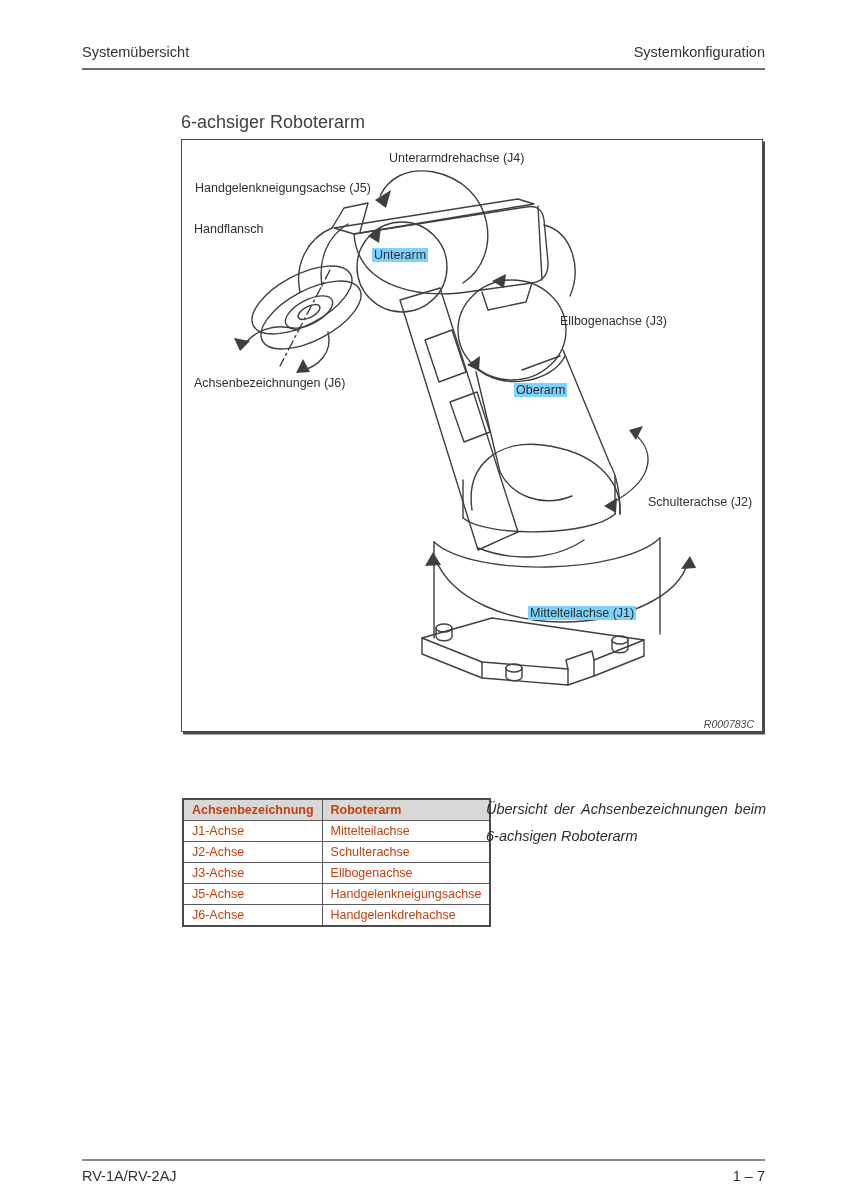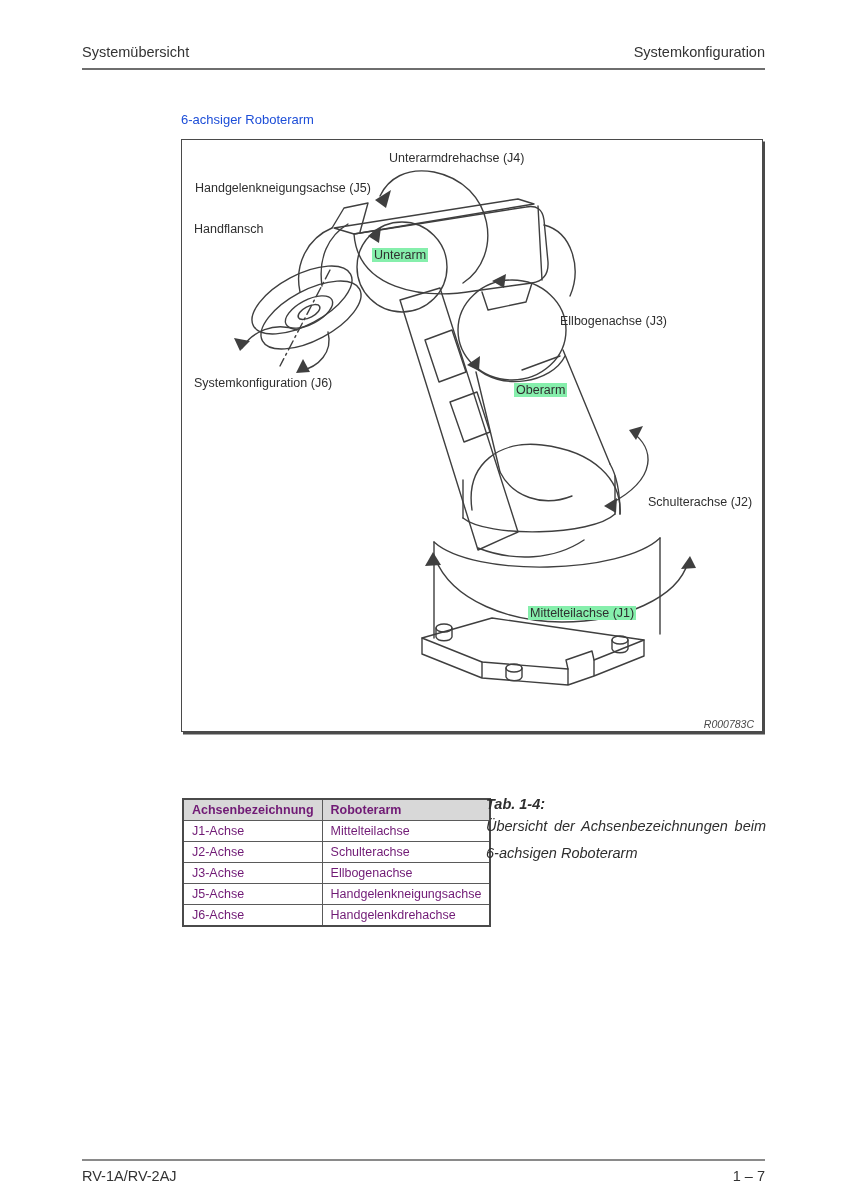--- a/index.html
+++ b/index.html
@@ -10,34 +10,34 @@
   
   .runhead{position:absolute;left:82px;width:683px;top:32px;height:24px;
     border-bottom:2px solid #6e6e6e;font-size:14.5px;color:#333;}
   .runhead .lft{position:absolute;left:0;top:0;}
   .runhead .rgt{position:absolute;right:0;top:0;}
   .runfoot{position:absolute;left:82px;width:683px;top:1147px;height:26px;
     border-top:2px solid #8a8a8a;font-size:14.5px;color:#333;}
   .runfoot .lft{position:absolute;left:0;top:7px;}
   .runfoot .rgt{position:absolute;right:0;top:7px;}
   
-  .sect{position:absolute;left:181px;top:100px;font-size:13px;color:#1d4ed8;text-align:center;}
+  .sect{position:absolute;left:181px;top:100px;font-size:18px;color:#404040;text-align:center;}
   
   .figbox{position:absolute;left:181px;top:127px;width:580px;height:591px;
     border:1.5px solid #4a4a4a;box-shadow:2px 2.5px 0 #4a4a4a;background:#fff;}
   .figbox svg{position:absolute;left:0;top:0;}
   .dlabel{position:absolute;font-size:12.5px;color:#2f2f2f;white-space:nowrap;line-height:14px;}
-  .dlabel.onart{background:#86efac;padding:0 2px;}
+  .dlabel.onart{background:#7dd3fc;padding:0 2px;}
   .refcode{position:absolute;right:8px;top:578px;font-size:10.5px;font-style:italic;color:#4a4a4a;}
   
   .figcap{position:absolute;left:181px;top:728px;width:584px;font-size:14.5px;font-style:italic;}
   .figcap .cap-label{font-weight:bold;margin-right:24px;}
   
   .axistable{position:absolute;left:182px;top:786px;border-collapse:collapse;
-    font-size:12.5px;color:#701a75;border:2px solid #4a4a4a;}
+    font-size:12.5px;color:#c2410c;border:2px solid #4a4a4a;}
   .axistable th,.axistable td{border:1px solid #5a5a5a;padding:2px 8px 3px 8px;
     text-align:left;font-weight:normal;height:15px;white-space:nowrap;}
   .axistable th{background:#d8d8d8;font-weight:bold;}
   .axistable .c1{width:112px;}
   .axistable .c2{width:150px;}
   
   .tabcap{position:absolute;left:486px;top:784px;width:280px;font-size:14.5px;font-style:italic;color:#2e2e2e;}
   .tabcap .cap-label{font-weight:bold;display:block;margin-bottom:1px;}
   .tabcap .cap-text{display:block;text-align:justify;line-height:27px;}
 </style>
@@ -129,21 +129,21 @@
         <polygon points="422,366 435,358 434,373"></polygon>
         <polygon points="251,412 243,426 259,425"></polygon>
         <polygon points="508,416 499,429 514,428"></polygon>
       </g>
     </svg>
     <div class="dlabel" style="left:207px;top:11px">Unterarmdrehachse (J4)</div>
     <div class="dlabel" style="left:13px;top:41px">Handgelenkneigungsachse (J5)</div>
     <div class="dlabel" style="left:12px;top:82px">Handflansch</div>
     <div class="dlabel onart" style="left:190px;top:108px">Unterarm</div>
     <div class="dlabel" style="left:378px;top:174px">Ellbogenachse (J3)</div>
-    <div class="dlabel" style="left:12px;top:236px">Systemkonfiguration (J6)</div>
+    <div class="dlabel" style="left:12px;top:236px">Achsenbezeichnungen (J6)</div>
     <div class="dlabel onart" style="left:332px;top:243px">Oberarm</div>
     <div class="dlabel" style="left:466px;top:355px">Schulterachse (J2)</div>
     <div class="dlabel onart" style="left:346px;top:466px">Mittelteilachse (J1)</div>
     <div class="refcode">R000783C</div>
   </div>
 
 
   <table class="axistable">
     <thead>
       <tr>
@@ -169,21 +169,20 @@
           <td>Handgelenkneigungsachse</td>
         </tr>
       <tr>
           <td>J6-Achse</td>
           <td>Handgelenkdrehachse</td>
         </tr>
     </tbody>
   </table>
 
   <div class="tabcap">
-    <span class="cap-label">Tab. 1-4:</span>
     <span class="cap-text">Übersicht der Achsenbezeichnungen beim 6-achsigen Roboterarm</span>
   </div>
 
   <div class="runfoot">
     <span class="lft">RV-1A/RV-2AJ</span>
     <span class="rgt">1 – 7</span>
   </div>
 
 </div>
 

